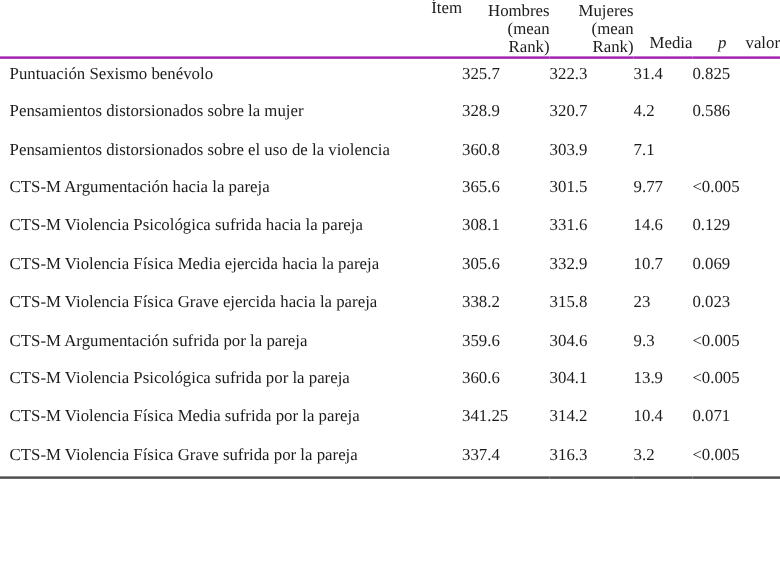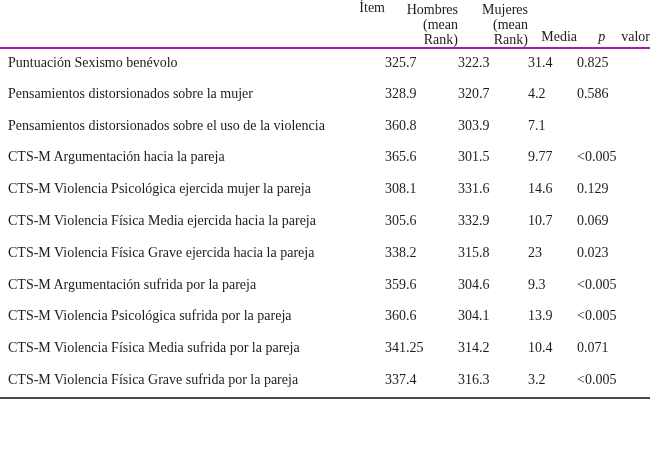--- a/index.html
+++ b/index.html
@@ -114,21 +114,21 @@
           <td class="c-num"></td>
         </tr>
         <tr>
           <td class="c-item">CTS-M Argumentación hacia la pareja</td>
           <td class="c-num">365.6</td>
           <td class="c-num">301.5</td>
           <td class="c-num">9.77</td>
           <td class="c-num">&lt;0.005</td>
         </tr>
         <tr>
-          <td class="c-item">CTS-M Violencia Psicológica ejercida mujer la pareja</td>
+          <td class="c-item">CTS-M Violencia Psicológica sufrida hacia la pareja</td>
           <td class="c-num">308.1</td>
           <td class="c-num">331.6</td>
           <td class="c-num">14.6</td>
           <td class="c-num">0.129</td>
         </tr>
         <tr>
           <td class="c-item">CTS-M Violencia Física Media ejercida hacia la pareja</td>
           <td class="c-num">305.6</td>
           <td class="c-num">332.9</td>
           <td class="c-num">10.7</td>

